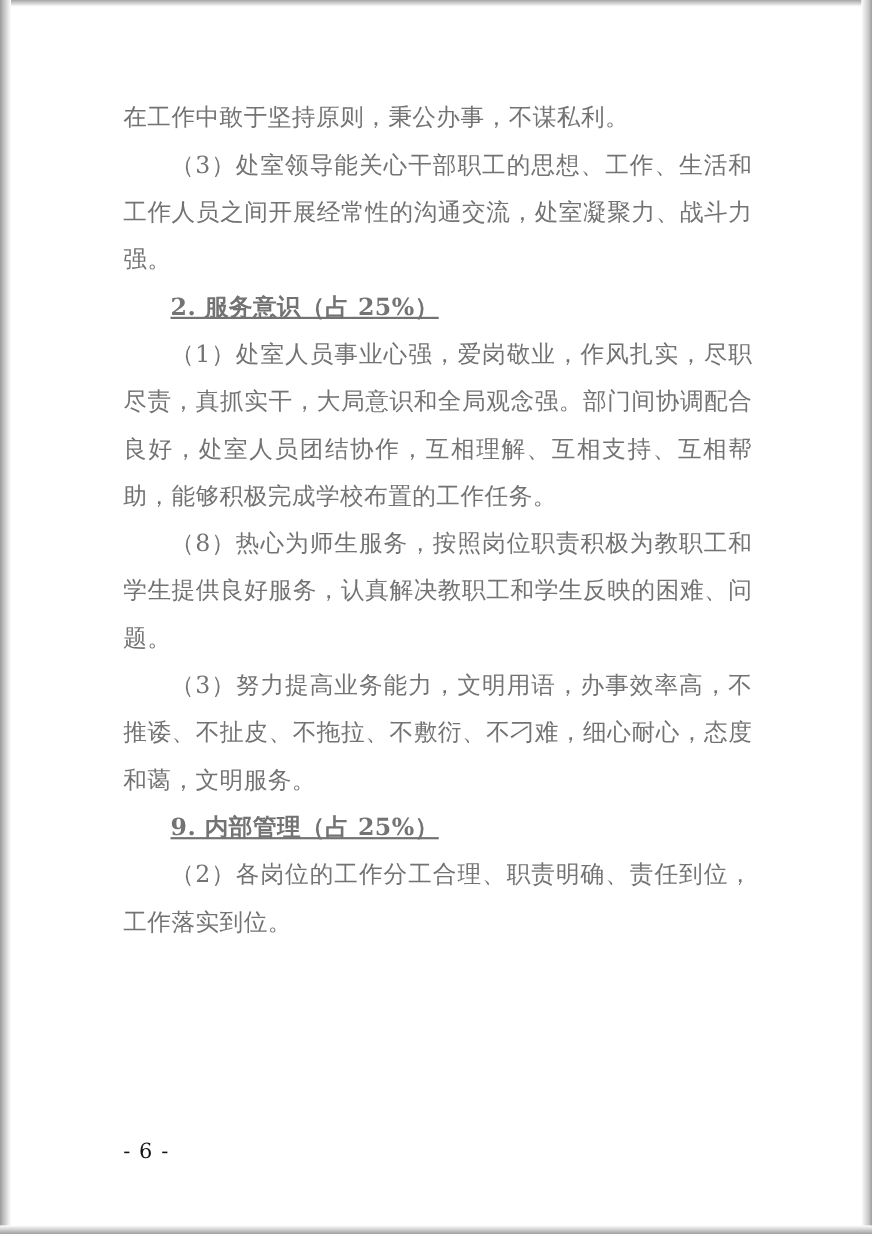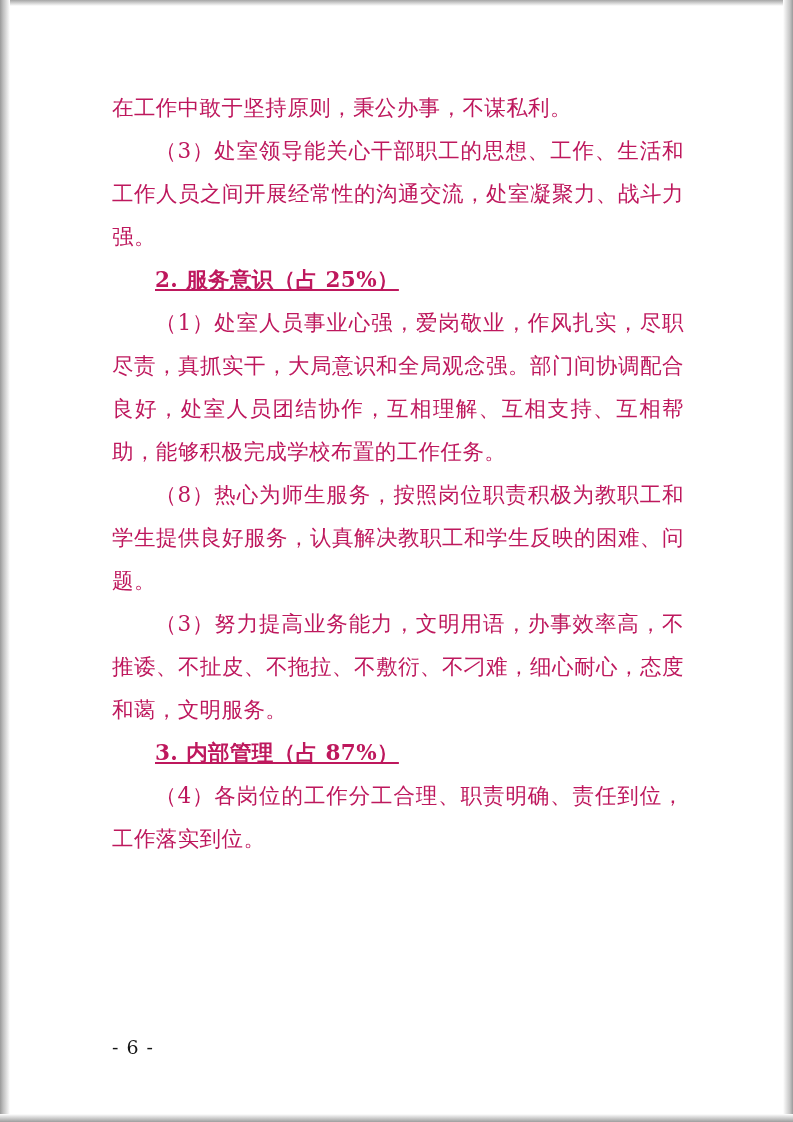--- a/index.html
+++ b/index.html
@@ -52,21 +52,21 @@
   }
   .content {
     position: absolute;
     left: 112px;
     top: 86px;
     width: 572px;
   }
   .para {
     font-size: 21.5px;
     line-height: 43px;
-    color: #be185d;
+    color: #737373;
     text-align: justify;
     text-justify: inter-ideograph;
     letter-spacing: 0.4px;
     margin: 0;
     font-family: "DejaVu Serif", "Liberation Serif", serif;
   }
   .para.indent {
     text-indent: 43px;
   }
   .para.heading {
@@ -93,18 +93,18 @@
   <div class="page-edge-right"></div>
   <div class="page-edge-bottom"></div>
 
   <div class="content">
     <p class="para">在工作中敢于坚持原则，秉公办事，不谋私利。</p>
     <p class="para indent">（3）处室领导能关心干部职工的思想、工作、生活和工作人员之间开展经常性的沟通交流，处室凝聚力、战斗力强。</p>
     <p class="para heading">2. 服务意识（占 25%）</p>
     <p class="para indent">（1）处室人员事业心强，爱岗敬业，作风扎实，尽职尽责，真抓实干，大局意识和全局观念强。部门间协调配合良好，处室人员团结协作，互相理解、互相支持、互相帮助，能够积极完成学校布置的工作任务。</p>
     <p class="para indent">（8）热心为师生服务，按照岗位职责积极为教职工和学生提供良好服务，认真解决教职工和学生反映的困难、问题。</p>
     <p class="para indent">（3）努力提高业务能力，文明用语，办事效率高，不推诿、不扯皮、不拖拉、不敷衍、不刁难，细心耐心，态度和蔼，文明服务。</p>
-    <p class="para heading">3. 内部管理（占 87%）</p>
-    <p class="para indent">（4）各岗位的工作分工合理、职责明确、责任到位，工作落实到位。</p>
+    <p class="para heading">9. 内部管理（占 25%）</p>
+    <p class="para indent">（2）各岗位的工作分工合理、职责明确、责任到位，工作落实到位。</p>
   </div>
 
   <div class="folio">- 6 -</div>
 </div>
 
 </body></html>

